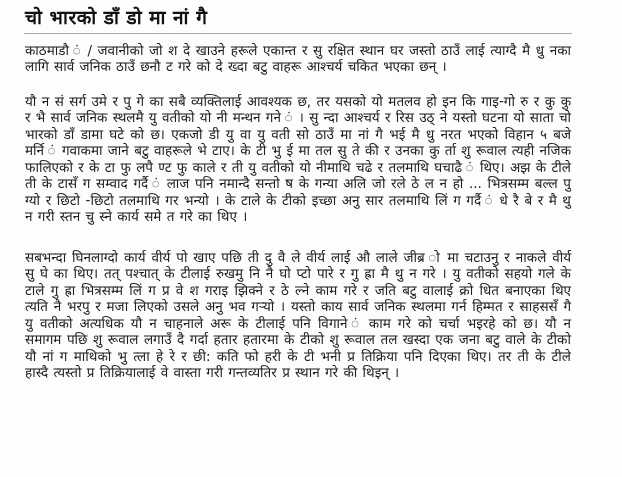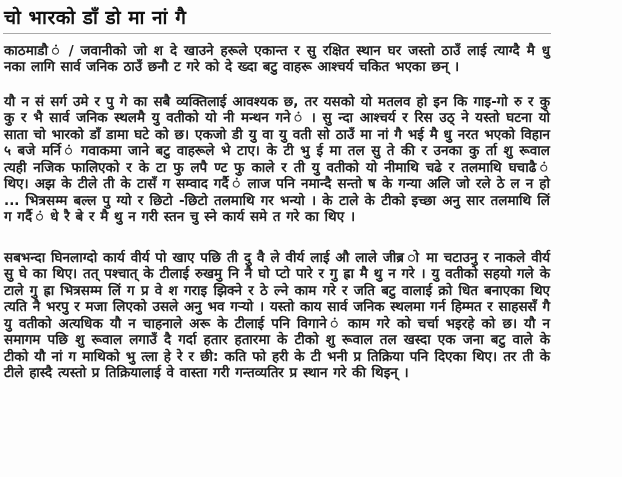--- a/index.html
+++ b/index.html
@@ -13,20 +13,21 @@
     background: #fdfdfd;
     font-family: "DejaVu Sans", sans-serif;
     color: #1c1c1c;
   }
   .page {
     box-sizing: border-box;
     width: 552px;
     height: 477px;
     padding: 4px 1px 0 3px;
     background: #fdfdfd;
+    margin-left: 21px;
   }
   .title {
     margin: 0;
     padding: 2px 0 4px 1px;
     font-size: 19px;
     font-weight: bold;
     line-height: 1.2;
     color: #111111;
     letter-spacing: 0.5px;
   }
@@ -38,21 +39,20 @@
   .body {
     padding: 0 1px;
   }
   .para {
     margin: 0 0 18px 0;
     font-size: 13.5px;
     line-height: 16.5px;
     text-align: justify;
     word-spacing: 1px;
     color: #202020;
-    font-weight: bold;
   }
   .para:last-child {
     margin-bottom: 0;
   }
   .para.gap-large {
     margin-top: 24px;
   }
 </style>
 </head>
 <body>

